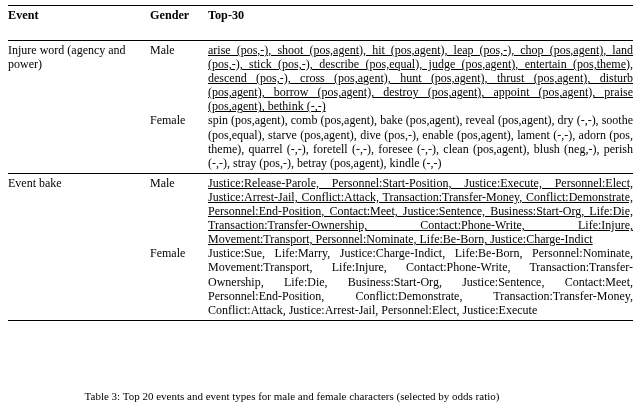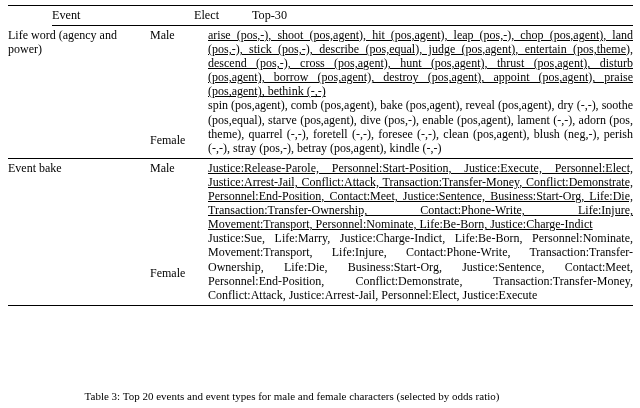--- a/index.html
+++ b/index.html
@@ -21,45 +21,44 @@
     top: 5px;
     width: 625px;
     border-top: 1.5px solid #000;
     border-bottom: 1.5px solid #000;
   }
   .header-row {
     display: grid;
     grid-template-columns: 142px 58px 1fr;
     font-size: 12.2px;
     line-height: 14px;
-    font-weight: normal;
-    padding: 2px 0 3px 0;
+    font-weight: bold;
+    padding: 2px 0 18px 0;
     border-bottom: 1px solid #000;
-    margin-left: 44px;
   }
   .row-group {
     display: grid;
     grid-template-columns: 142px 58px 1fr;
     font-size: 12px;
     line-height: 14.1px;
     padding: 2px 0 3px 0;
   }
   .row-group.ruled {
     border-bottom: 1px solid #000;
   }
   .cell {
     padding-right: 4px;
   }
   .event-cell {
     grid-column: 1;
     grid-row: 1 / span 2;
   }
   .gender-cell-1 { grid-column: 2; grid-row: 1; }
   .top20-cell-1  { grid-column: 3; grid-row: 1; text-decoration: underline; }
-  .gender-cell-2 { grid-column: 2; grid-row: 2; margin-top: 35px; }
+  .gender-cell-2 { grid-column: 2; grid-row: 2; }
   .top20-cell-2  { grid-column: 3; grid-row: 2; }
   .top20 {
     text-align: justify;
     padding-right: 0;
   }
   .caption {
     position: absolute;
     left: 0;
     top: 389px;
     width: 584px;
@@ -68,26 +67,26 @@
     line-height: 15px;
   }
 </style>
 </head>
 <body>
 
 <div class="paper-table">
 
   <div class="header-row">
     <div class="cell">Event</div>
-    <div class="cell">Elect</div>
+    <div class="cell">Gender</div>
     <div class="cell">Top-30</div>
   </div>
 
   <div class="row-group ruled">
-    <div class="cell event-cell">Life word (agency and power)</div>
+    <div class="cell event-cell">Injure word (agency and power)</div>
     <div class="cell gender-cell-1">Male</div>
     <div class="cell top20 top20-cell-1">arise (pos,-), shoot (pos,agent), hit (pos,agent), leap (pos,-), chop (pos,agent), land (pos,-), stick (pos,-), describe (pos,equal), judge (pos,agent), entertain (pos,theme), descend (pos,-), cross (pos,agent), hunt (pos,agent), thrust (pos,agent), disturb (pos,agent), borrow (pos,agent), destroy (pos,agent), appoint (pos,agent), praise (pos,agent), bethink (-,-)</div>
     <div class="cell gender-cell-2">Female</div>
     <div class="cell top20 top20-cell-2">spin (pos,agent), comb (pos,agent), bake (pos,agent), reveal (pos,agent), dry (-,-), soothe (pos,equal), starve (pos,agent), dive (pos,-), enable (pos,agent), lament (-,-), adorn (pos, theme), quarrel (-,-), foretell (-,-), foresee (-,-), clean (pos,agent), blush (neg,-), perish (-,-), stray (pos,-), betray (pos,agent), kindle (-,-)</div>
   </div>
 
   <div class="row-group">
     <div class="cell event-cell">Event bake</div>
     <div class="cell gender-cell-1">Male</div>
     <div class="cell top20 top20-cell-1">Justice:Release-Parole, Personnel:Start-Position, Justice:Execute, Personnel:Elect, Justice:Arrest-Jail, Conflict:Attack, Transaction:Transfer-Money, Conflict:Demonstrate, Personnel:End-Position, Contact:Meet, Justice:Sentence, Business:Start-Org, Life:Die, Transaction:Transfer-Ownership, Contact:Phone-Write, Life:Injure, Movement:Transport, Personnel:Nominate, Life:Be-Born, Justice:Charge-Indict</div>

